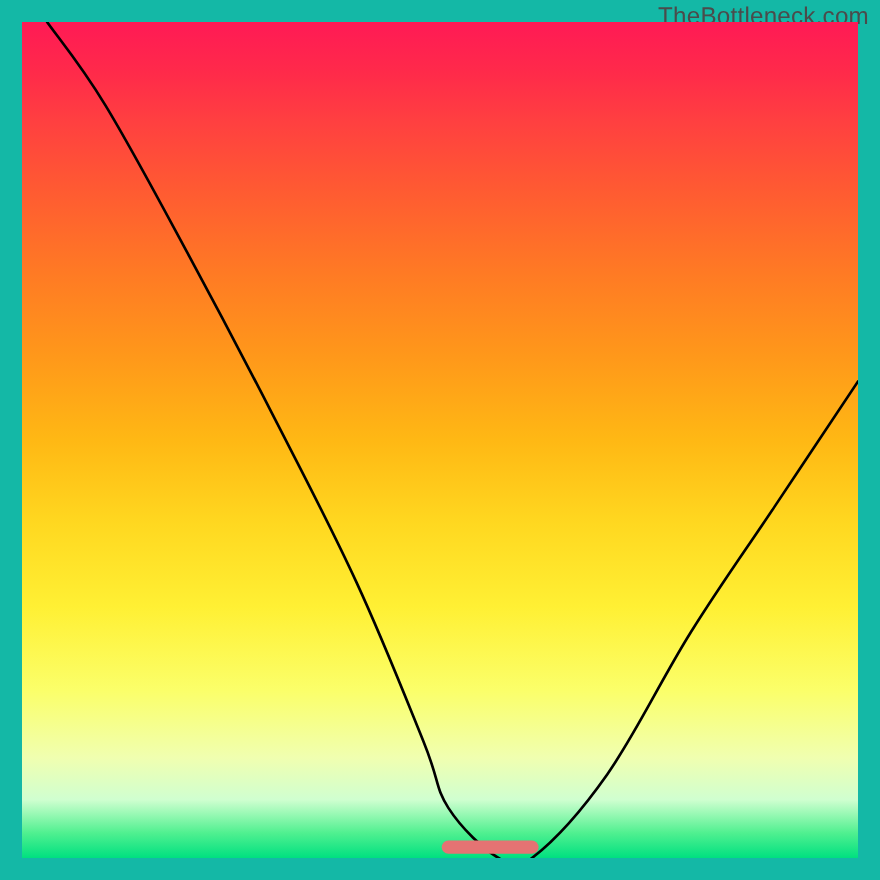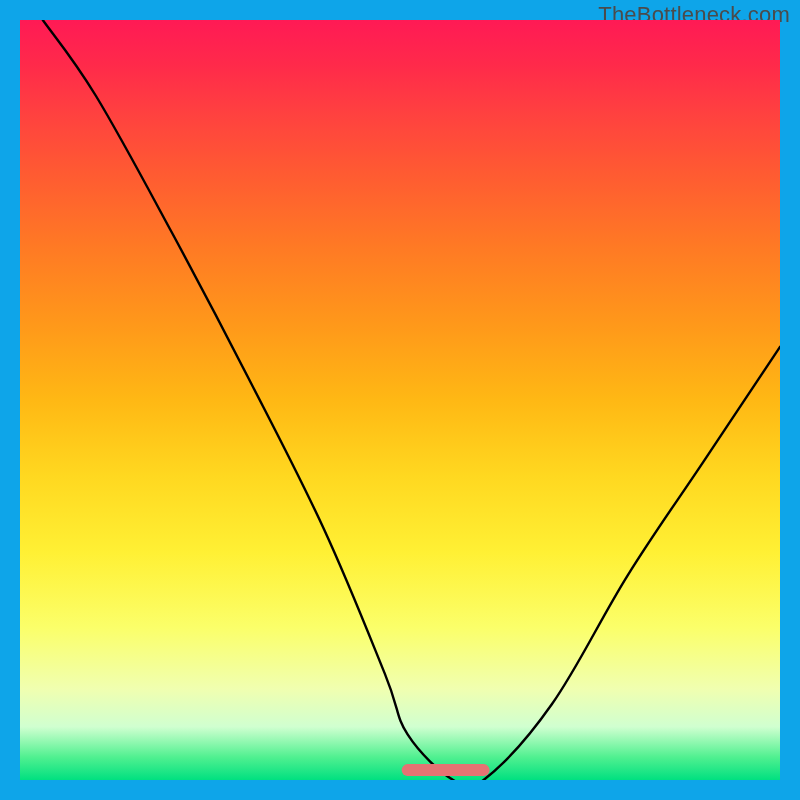--- a/index.html
+++ b/index.html
@@ -8,21 +8,21 @@
     width: 800px;
     height: 800px;
     background: #000;
     overflow: hidden;
     font-family: Arial, Helvetica, sans-serif;
   }
   .frame {
     position: relative;
     width: 800px;
     height: 800px;
-    background: #0ea5e9;
+    background: #14b8a6;
   }
   .plot-area {
     position: absolute;
     left: 20px;
     top: 20px;
     width: 760px;
     height: 760px;
     overflow: hidden;
   }
   .gradient {

